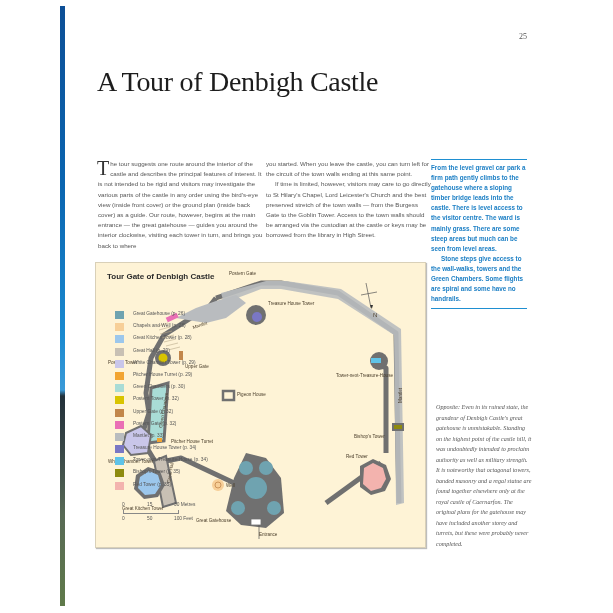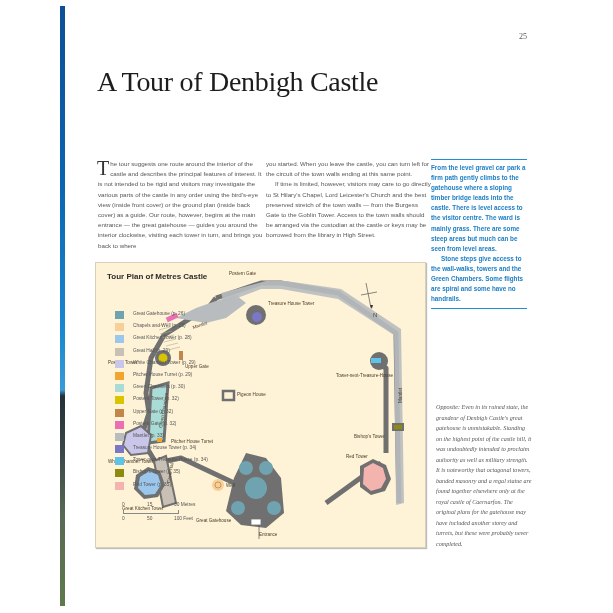--- a/index.html
+++ b/index.html
@@ -139,21 +139,21 @@
     <text class="map-label" x="258" y="175">Bishop's Tower</text>
     <text class="map-label" x="12" y="200">White Chamber Tower</text>
     <text class="map-label" x="74" y="220" transform="rotate(-80 74 220)">Great Hall</text>
     <text class="map-label" x="130" y="224">Well</text>
     <text class="map-label" x="250" y="195">Red Tower</text>
     <text class="map-label" x="26" y="247">Great Kitchen Tower</text>
     <text class="map-label" x="100" y="259">Great Gatehouse</text>
     <text class="map-label" x="163" y="273">Entrance</text>
   </svg>
 
-  <div class="plan-title">Tour Plan of Metres Castle</div>
+  <div class="plan-title">Tour Gate of Denbigh Castle</div>
 
   <div class="legend">
     <div class="legend-item">
         <span class="swatch" style="background:#6fa3b0"></span>
         <span class="legend-label">Great Gatehouse (p. 26)</span>
       </div>
     <div class="legend-item">
         <span class="swatch" style="background:#f7cf98"></span>
         <span class="legend-label">Chapels and Well (p. 28)</span>
       </div>

